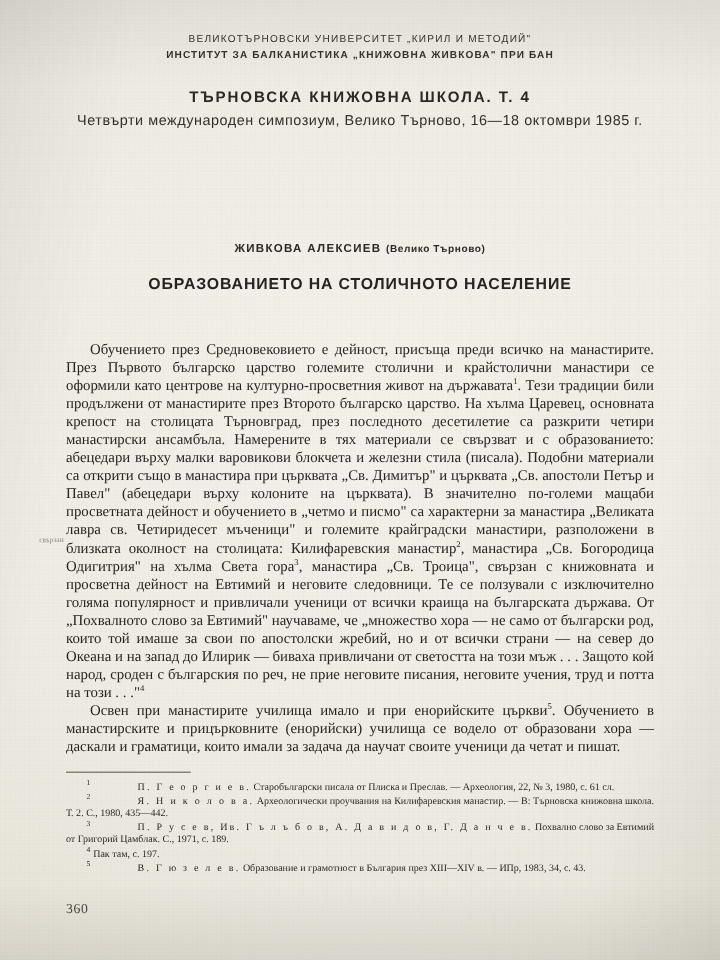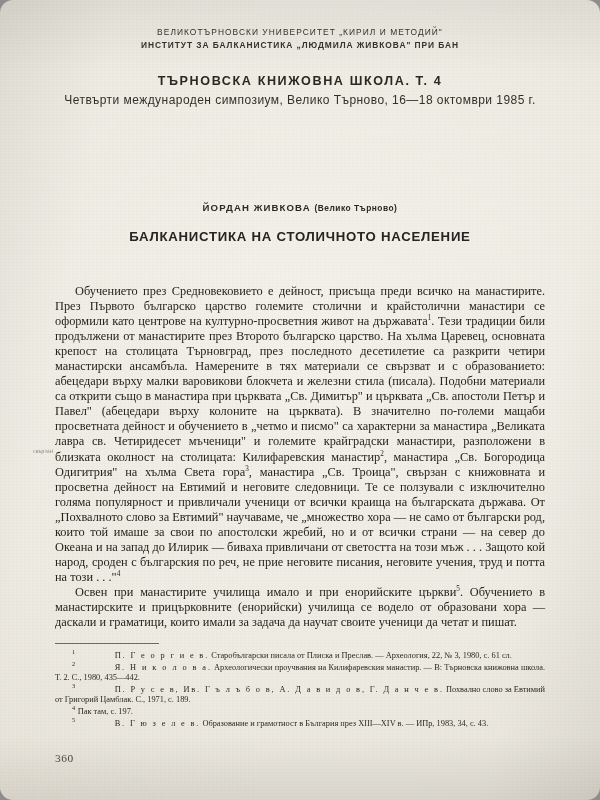--- a/index.html
+++ b/index.html
@@ -16,21 +16,20 @@
     background: #efece4;
     box-sizing: border-box;
     overflow: hidden;
     font-family: "Liberation Serif", "DejaVu Serif", serif;
     color: #2a2723;
     
     background-image:
       linear-gradient(100deg, rgba(0,0,0,0.055) 0%, rgba(0,0,0,0.0) 16%, rgba(0,0,0,0.0) 84%, rgba(0,0,0,0.05) 100%),
       linear-gradient(180deg, rgba(0,0,0,0.05) 0%, rgba(0,0,0,0.0) 9%, rgba(0,0,0,0.0) 92%, rgba(0,0,0,0.07) 100%),
       radial-gradient(115% 80% at 52% 42%, #f3f1ea 0%, #eeebe3 52%, #e6e2d8 84%, #ddd8cc 100%);
-    border-radius: 13px;
   }
   .page::after {
     
     content: "";
     position: absolute;
     inset: 0;
     pointer-events: none;
     opacity: .33;
     background-image:
       repeating-linear-gradient(0deg, rgba(120,112,98,0.05) 0 1px, rgba(255,255,255,0) 1px 3px),
@@ -179,31 +178,31 @@
   }
 </style>
 </head>
 <body>
 
 <div class="page">
   <div class="content">
 
     <div class="masthead">
       <div class="mast-line">ВЕЛИКОТЪРНОВСКИ УНИВЕРСИТЕТ „КИРИЛ И МЕТОДИЙ"</div>
-      <div class="mast-line b">ИНСТИТУТ ЗА БАЛКАНИСТИКА „ЛЮДМИЛА ЖИВКОВА" ПРИ БАН</div>
+      <div class="mast-line b">ИНСТИТУТ ЗА БАЛКАНИСТИКА „КНИЖОВНА ЖИВКОВА" ПРИ БАН</div>
       <div class="series">ТЪРНОВСКА КНИЖОВНА ШКОЛА. Т. 4</div>
       <div class="symposium">Четвърти международен симпозиум, Велико Търново, 16—18 октомври 1985 г.</div>
     </div>
 
     <div class="article-head">
       <div class="author">
-        <span>ЙОРДАН ЖИВКОВА</span>
+        <span>ЖИВКОВА АЛЕКСИЕВ</span>
         <span class="city">(Велико Търново)</span>
       </div>
-      <div class="title">БАЛКАНИСТИКА НА СТОЛИЧНОТО НАСЕЛЕНИЕ</div>
+      <div class="title">ОБРАЗОВАНИЕТО НА СТОЛИЧНОТО НАСЕЛЕНИЕ</div>
     </div>
 
     <div class="body-text">
       <p><span>Обучението през Средновековието е дейност, присъща преди всичко на манастирите. През Първото българско царство големите столични и крайстолични манастири се оформили като центрове на културно-просветния живот на държавата</span><sup>1</sup><span>. Тези традиции били продължени от манастирите през Второто българско царство. На хълма Царевец, основната крепост на столицата Търновград, през последното десетилетие са разкрити четири манастирски ансамбъла. Намерените в тях материали се свързват и с образованието: абецедари върху малки варовикови блокчета и железни стила (писала). Подобни материали са открити също в манастира при църквата „Св. Димитър" и църквата „Св. апостоли Петър и Павел" (абецедари върху колоните на църквата). В значително по-големи мащаби просветната дейност и обучението в „четмо и писмо" са характерни за манастира „Великата лавра св. Четиридесет мъченици" и големите крайградски манастири, разположени в близката околност на столицата: Килифаревския манастир</span><sup>2</sup><span>, манастира „Св. Богородица Одигитрия" на хълма Света гора</span><sup>3</sup><span>, манастира „Св. Троица", свързан с книжовната и просветна дейност на Евтимий и неговите следовници. Те се ползували с изключително голяма популярност и привличали ученици от всички краища на българската държава. От „Похвалното слово за Евтимий" научаваме, че „множество хора — не само от български род, които той имаше за свои по апостолски жребий, но и от всички страни — на север до Океана и на запад до Илирик — биваха привличани от светостта на този мъж . . . Защото кой народ, сроден с българския по реч, не прие неговите писания, неговите учения, труд и потта на този . . ."</span><sup>4</sup></p>
       <p><span>Освен при манастирите училища имало и при енорийските църкви</span><sup>5</sup><span>. Обучението в манастирските и прицърковните (енорийски) училища се водело от образовани хора — даскали и граматици, които имали за задача да научат своите ученици да четат и пишат.</span></p>
     </div>
 
     <div class="footnote-rule"></div>
     <div class="footnotes">
       <p class="fn"><span class="num">1</span><span class="sp">П. Г е о р г и е в.</span><span> Старобългарски писала от Плиска и Преслав. — Археология, 22, № 3, 1980, с. 61 сл.</span></p>

